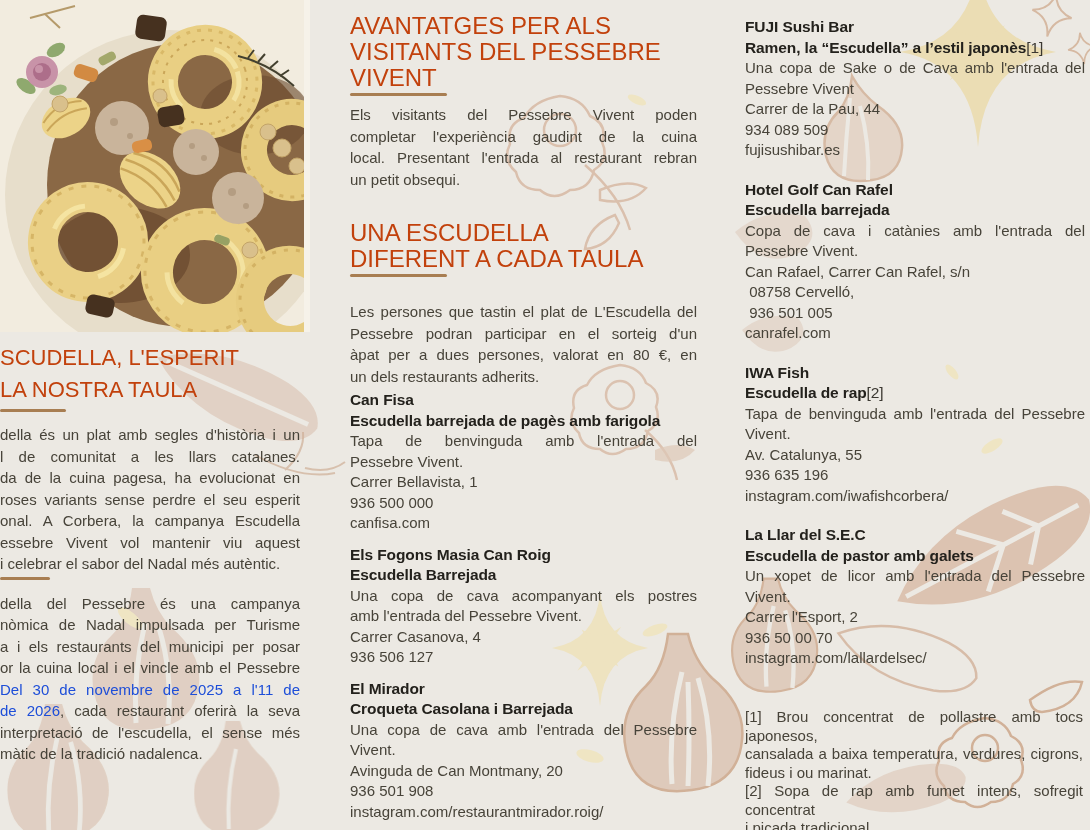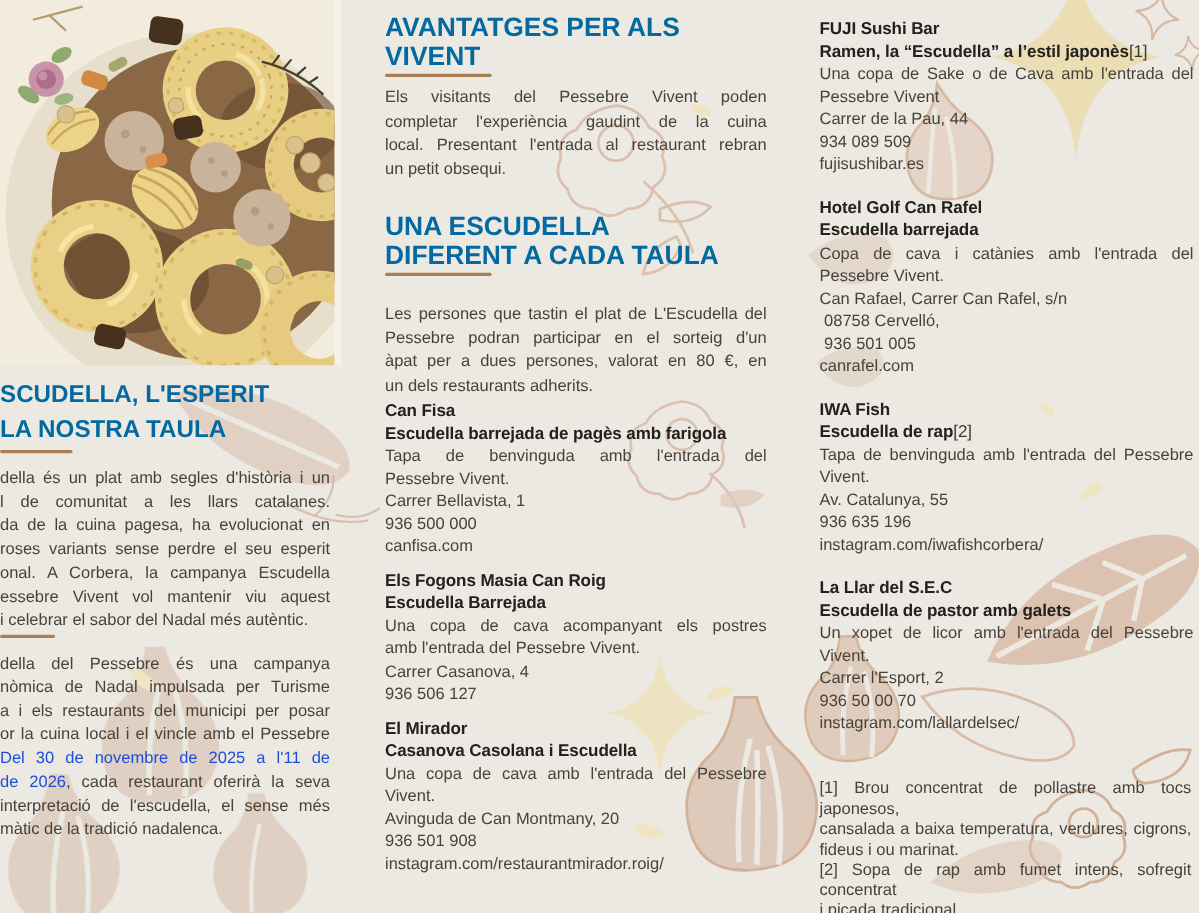--- a/index.html
+++ b/index.html
@@ -13,21 +13,21 @@
   .photo{
     position:absolute; left:0; top:0; width:304px; height:332px; z-index:2;
     border-right:6px solid #f6f2e9; overflow:hidden; background:#f3eee4;
   }
   .col{position:absolute; z-index:1;}
   .col-left{left:0; top:342px; width:300px;}
   .col-mid{left:350px; top:13px; width:347px;}
   .col-right{left:745px; top:17px; width:340px;}
   .footnotes{position:absolute; left:745px; top:708px; width:338px; z-index:1;}
 
-  .h{font-weight:700; color:#0369a1;}
+  .h{font-weight:400; color:#c2410c;}
   .h .ln{white-space:nowrap;}
   .h-left{font-size:22px;}
   .h-left .ln{line-height:32px;}
   .h-mid{font-size:24px;}
   .h-mid .ln{line-height:26px;}
   .h2-left .ln{line-height:31px;}
 
   .rule{height:3px; background:#a87e52; border-radius:2px;}
   .rule-left1{width:66px; margin-top:3px;}
   .rule-left2{width:50px; margin-top:2px;}
@@ -283,20 +283,21 @@
         <div class="ln just"><span class="b">Del 30 de novembre de 2025 a l'11 de</span></div>
         <div class="ln just"><span class="b">de 2026</span><span>, cada restaurant oferirà la seva</span></div>
         <div class="ln just">interpretació de l'escudella, el sense més</div>
         <div class="ln">màtic de la tradició nadalenca.</div>
       </div>
   </div>
 
   <div class="col col-mid">
     <div class="h h-mid">
         <div class="ln">AVANTATGES PER ALS</div>
+        <div class="ln">VISITANTS DEL PESSEBRE</div>
         <div class="ln">VIVENT</div>
       </div>
     <div class="rule rule-mid"></div>
     <div class="para para-1-mid">
         <div class="ln just">Els visitants del Pessebre Vivent poden</div>
         <div class="ln just">completar l'experiència gaudint de la cuina</div>
         <div class="ln just">local. Presentant l'entrada al restaurant rebran</div>
         <div class="ln">un petit obsequi.</div>
       </div>
     <div class="h h-mid hgap-mid">
@@ -323,21 +324,21 @@
         <div class="entry">
           <div class="ename">Els Fogons Masia Can Roig</div>
           <div class="edish">Escudella Barrejada</div>
           <div class="ln just">Una copa de cava acompanyant els postres</div>
           <div class="ln">amb l'entrada del Pessebre Vivent.</div>
           <div class="ln">Carrer Casanova, 4</div>
           <div class="ln">936 506 127</div>
         </div>
         <div class="entry">
           <div class="ename">El Mirador</div>
-          <div class="edish">Casanova Casolana i Escudella</div>
+          <div class="edish">Croqueta Casolana i Barrejada</div>
           <div class="ln just">Una copa de cava amb l'entrada del Pessebre</div>
           <div class="ln">Vivent.</div>
           <div class="ln">Avinguda de Can Montmany, 20</div>
           <div class="ln">936 501 908</div>
           <div class="ln">instagram.com/restaurantmirador.roig/</div>
         </div>
       </div>
   </div>
 
   <div class="col col-right">

